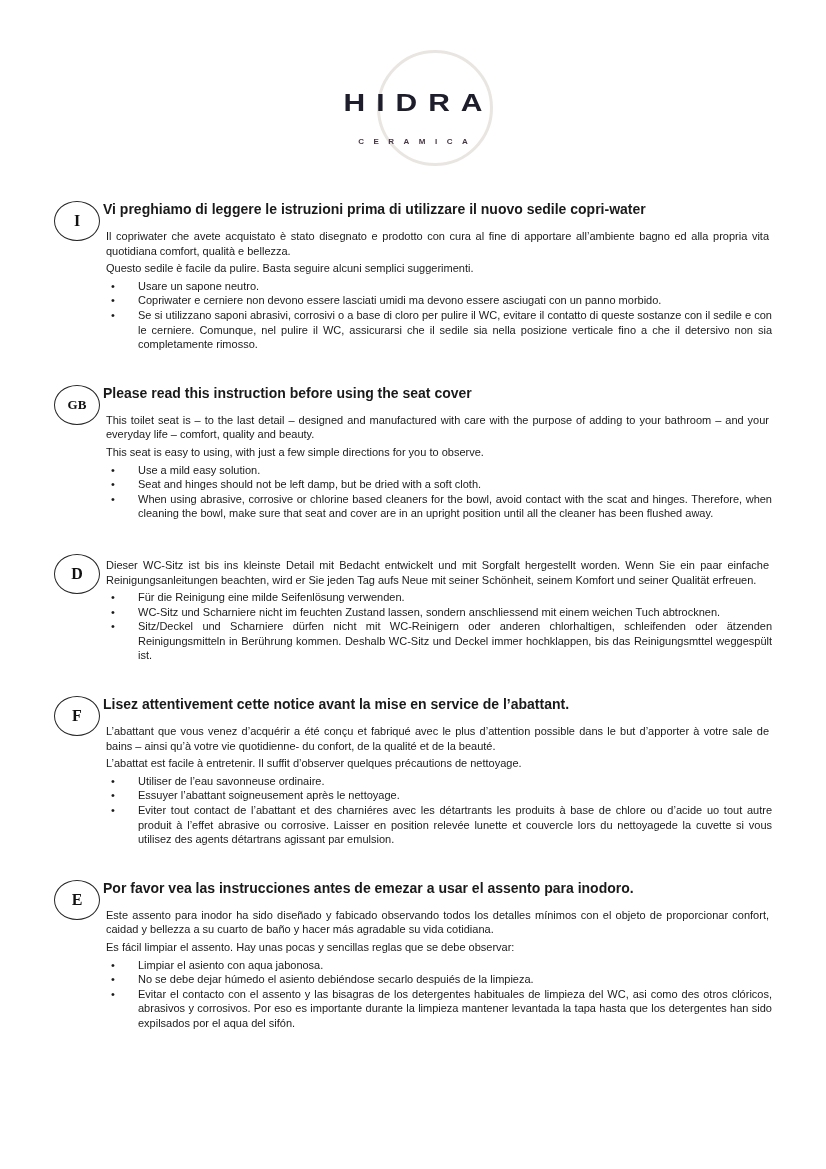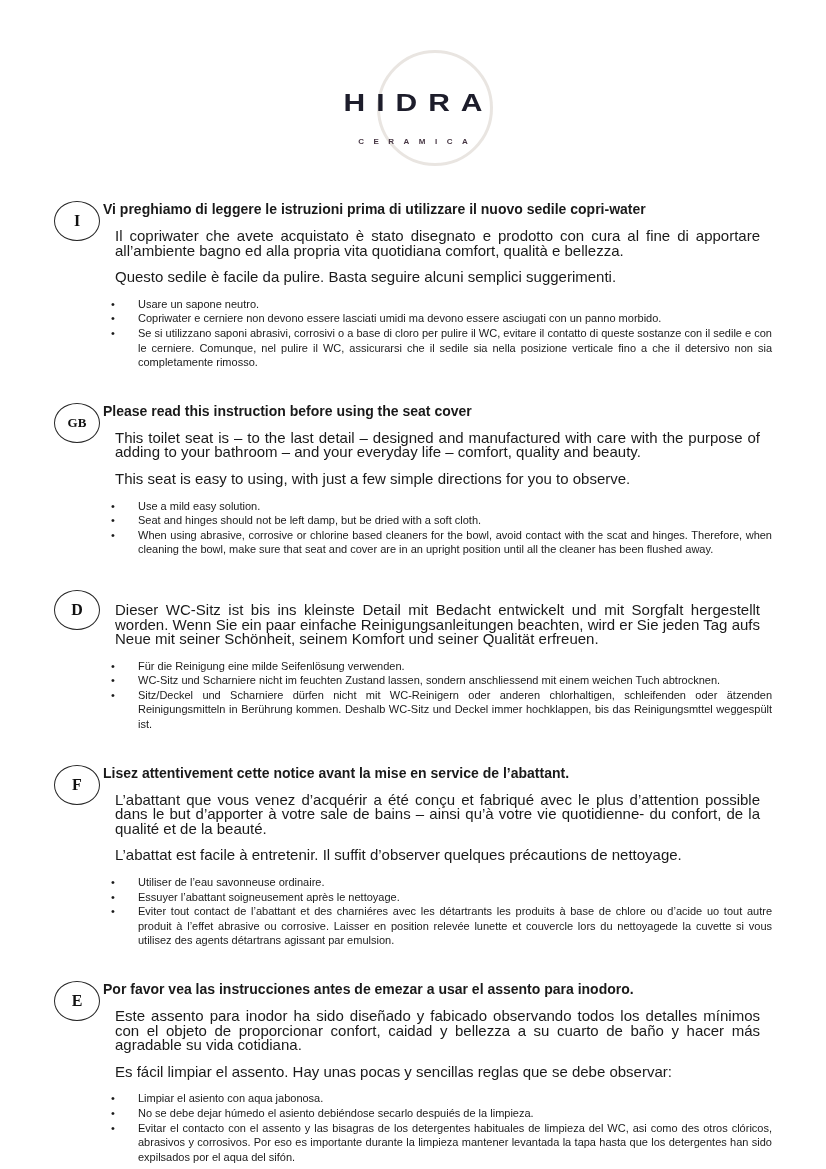--- a/index.html
+++ b/index.html
@@ -48,21 +48,21 @@
     font-size:16px;font-weight:600;color:#111;
     margin-top:-1px;
     background:#fff;
   }
   .sec-body{flex:1;min-width:0;}
   .sec-heading{
     font-size:14px;font-weight:700;line-height:14px;
     margin:0 0 13px 0;
   }
   .sec-para{
-    font-size:15px;line-height:14.6px;text-align:justify;margin:12px;
+    font-size:11px;line-height:14.6px;text-align:justify;margin:3px;
   }
   ul.sec-bullets{list-style:none;margin:0;padding:0;}
   ul.sec-bullets li{
     position:relative;
     padding-left:35px;
     font-size:11px;line-height:14.6px;text-align:justify;
   }
   ul.sec-bullets li::before{
     content:"\2022";
     position:absolute;left:8px;top:0;

